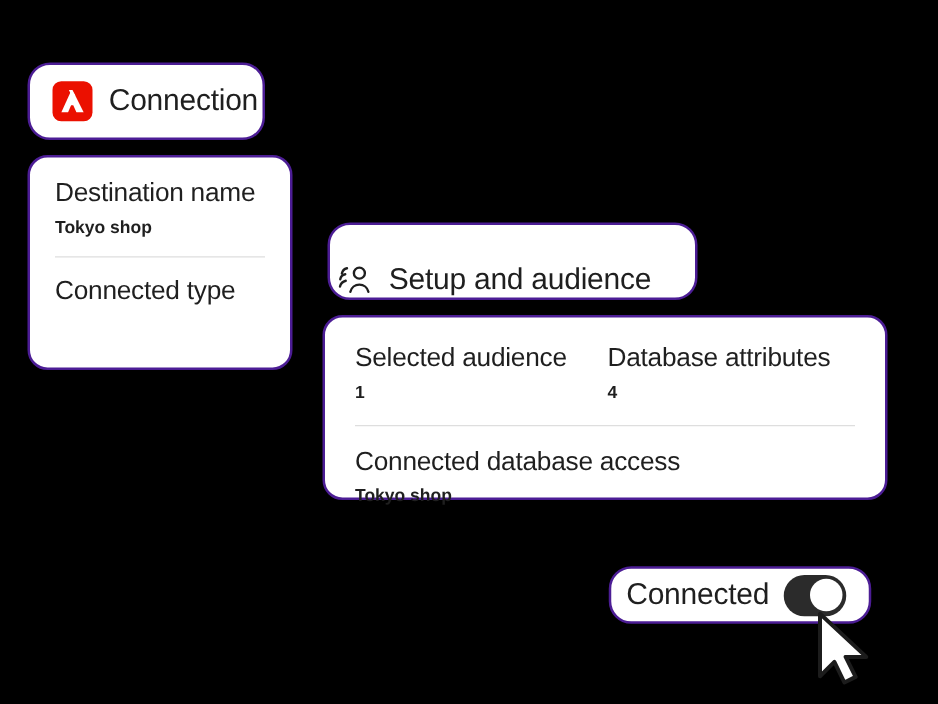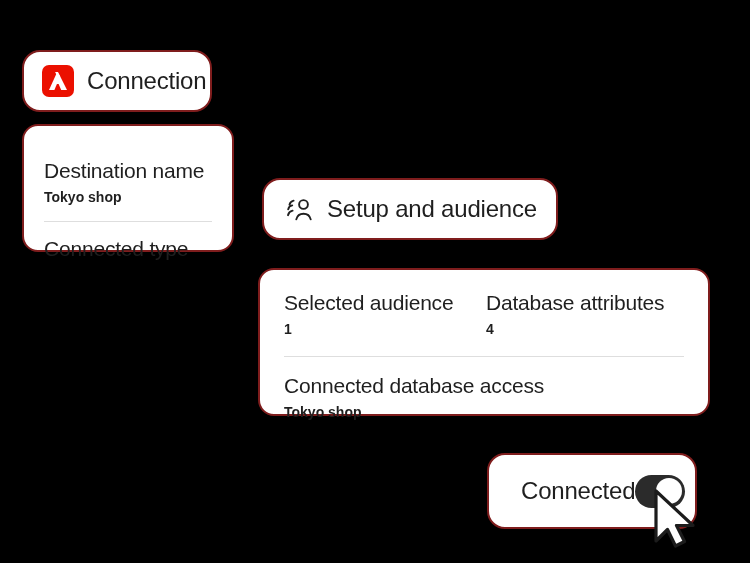--- a/index.html
+++ b/index.html
@@ -22,21 +22,21 @@
     inset: 0;
     width: 750px;
     height: 563px;
     background: #000000;
   }
 
   
   .card {
     position: absolute;
     background: #ffffff;
-    border: 2px solid #7f1d1d;
+    border: 2px solid #4c1d95;
     border-radius: 16px;
     box-sizing: border-box;
   }
 
   
   #connection-card {
     left: 22px;
     top: 50px;
     width: 190px;
     height: 62px;
@@ -62,22 +62,22 @@
     color: #1f1f1f;
     letter-spacing: -0.2px;
     white-space: nowrap;
   }
 
   
   #destination-card {
     left: 22px;
     top: 124px;
     width: 212px;
-    height: 128px;
-    padding: 32px 20px 0 20px;
+    height: 172px;
+    padding: 16px 20px 0 20px;
   }
   .field-title {
     font-size: 21px;
     color: #1f1f1f;
     letter-spacing: -0.2px;
     line-height: 1.22;
     white-space: nowrap;
   }
   .field-value {
     font-size: 14px;
@@ -94,37 +94,37 @@
   }
 
   
   #setup-card {
     left: 262px;
     top: 178px;
     width: 296px;
     height: 62px;
     border-radius: 18px;
     display: flex;
-    align-items: center;
-    padding: 0 20px;
+    align-items: flex-end;
+    padding: 0 4px;
   }
   .audience-icon {
     width: 30px;
     height: 30px;
     flex: 0 0 auto;
     display: flex;
     align-items: center;
     justify-content: center;
   }
   .audience-icon svg { display: block; }
 
   
   #audience-card {
     left: 258px;
-    top: 268px;
+    top: 252px;
     width: 452px;
     height: 148px;
     padding: 20px 24px 0 24px;
   }
   .col-row {
     display: flex;
   }
   .col {
     flex: 0 0 auto;
   }
@@ -147,25 +147,25 @@
     height: 1px;
     background: #dedede;
     margin: 18px 0 16px 0;
   }
 
   
   #connected-card {
     left: 487px;
     top: 453px;
     width: 210px;
-    height: 76px;
+    height: 46px;
     border-radius: 18px;
     display: flex;
     align-items: center;
-    padding: 0 18px 0 32px;
+    padding: 0 18px 0 12px;
   }
   .connected-label {
     font-size: 24px;
     color: #1f1f1f;
     letter-spacing: -0.2px;
     white-space: nowrap;
     flex: 1 1 auto;
   }
   .toggle {
     width: 50px;

